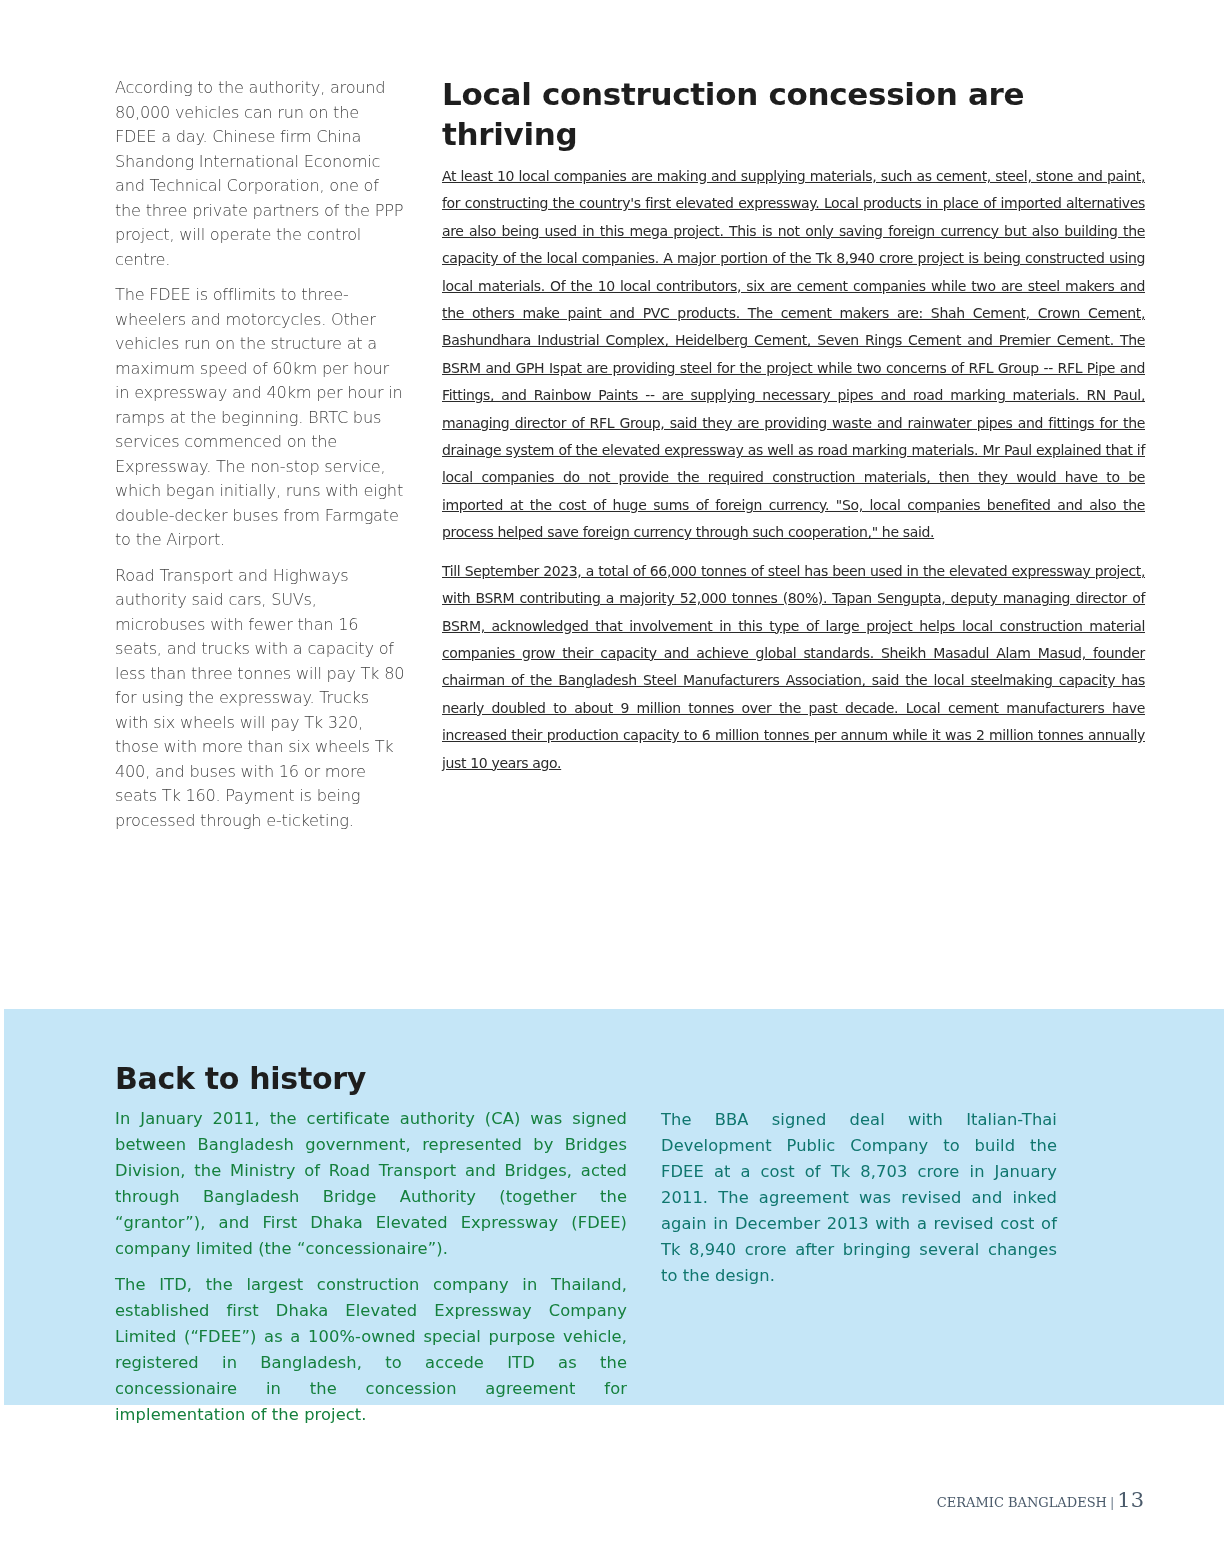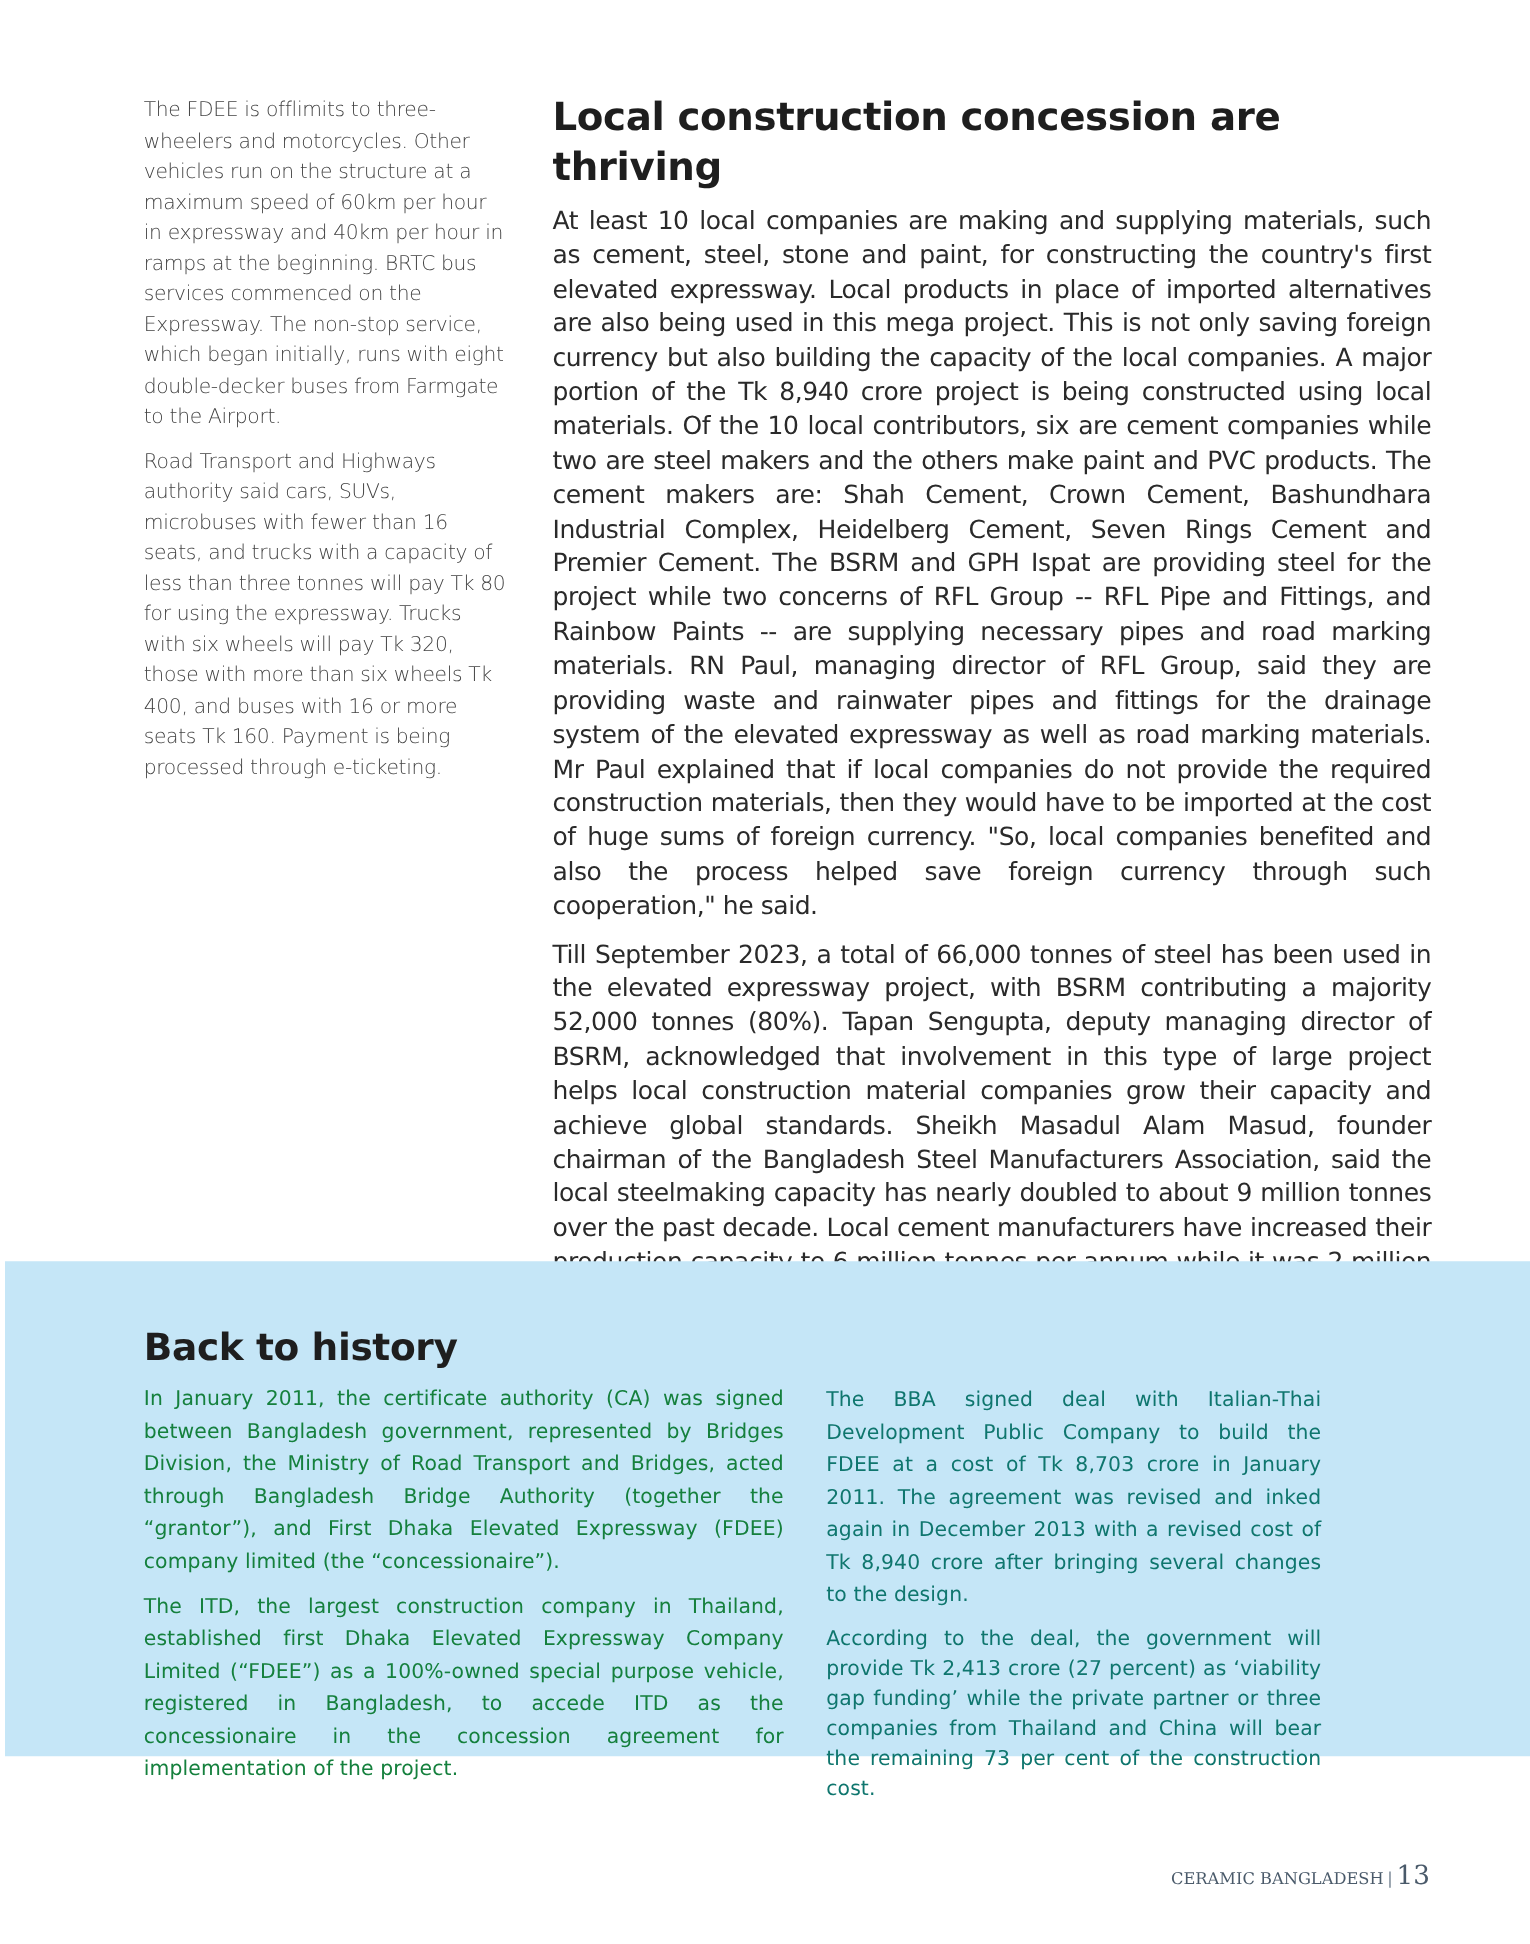--- a/index.html
+++ b/index.html
@@ -33,24 +33,25 @@
   .main-title {
     margin: 0 0 9px 0;
     font-size: 31px;
     line-height: 40px;
     font-weight: bold;
     color: #1e1e1e;
     letter-spacing: -0.3px;
   }
   .main-col p {
     margin: 0 0 11px 0;
-    font-size: 20px;
+    font-size: 14px;
     line-height: 27.4px;
     text-align: justify;
     letter-spacing: -0.35px;
+    text-decoration: underline;
   }
   .history-panel {
     position: absolute;
     left: 4px;
     top: 1009px;
     width: 1220px;
     height: 396px;
     background: #c5e6f7;
   }
   .history-title {
@@ -95,37 +96,37 @@
     font-size: 13px;
     letter-spacing: 0px;
   }
   .footer .sep { margin: 0 3px; color: #6a7a8a; }
   .footer .page-num { font-size: 21px; }
 </style>
 </head>
 <body>
 
 <div class="side-col">
+  <p>According to the authority, around 80,000 vehicles can run on the FDEE a day. Chinese firm China Shandong International Economic and Technical Corporation, one of the three private partners of the PPP project, will operate the control centre.</p>
   <p>The FDEE is offlimits to three-wheelers and motorcycles. Other vehicles run on the structure at a maximum speed of 60km per hour in expressway and 40km per hour in ramps at the beginning. BRTC bus services commenced on the Expressway. The non-stop service, which began initially, runs with eight double-decker buses from Farmgate to the Airport.</p>
   <p>Road Transport and Highways authority said cars, SUVs, microbuses with fewer than 16 seats, and trucks with a capacity of less than three tonnes will pay Tk 80 for using the expressway. Trucks with six wheels will pay Tk 320, those with more than six wheels Tk 400, and buses with 16 or more seats Tk 160.  Payment is being processed through e-ticketing.</p>
 </div>
 
 <div class="main-col">
   <h1 class="main-title">Local construction concession are thriving</h1>
   <p>At least 10 local companies are making and supplying materials, such as cement, steel, stone and paint, for constructing the country's first elevated expressway. Local products in place of imported alternatives are also being used in this mega project. This is not only saving foreign currency but also building the capacity of the local companies. A major portion of the Tk 8,940 crore project is being constructed using local materials. Of the 10 local contributors, six are cement companies while two are steel makers and the others make paint and PVC products. The cement makers are: Shah Cement, Crown Cement, Bashundhara Industrial Complex, Heidelberg Cement, Seven Rings Cement and Premier Cement. The BSRM and GPH Ispat are providing steel for the project while two concerns of RFL Group -- RFL Pipe and Fittings, and Rainbow Paints -- are supplying necessary pipes and road marking materials. RN Paul, managing director of RFL Group, said they are providing waste and rainwater pipes and fittings for the drainage system of the elevated expressway as well as road marking materials. Mr Paul explained that if local companies do not provide the required construction materials, then they would have to be imported at the cost of huge sums of foreign currency. "So, local companies benefited and also the process helped save foreign currency through such cooperation," he said.</p>
   <p>Till September 2023, a total of 66,000 tonnes of steel has been used in the elevated expressway project, with BSRM contributing a majority 52,000 tonnes (80%). Tapan Sengupta, deputy managing director of BSRM, acknowledged that involvement in this type of large project helps local construction material companies grow their capacity and achieve global standards. Sheikh Masadul Alam Masud, founder chairman of the Bangladesh Steel Manufacturers Association, said the local steelmaking capacity has nearly doubled to about 9 million tonnes over the past decade. Local cement manufacturers have increased their production capacity to 6 million tonnes per annum while it was 2 million tonnes annually just 10 years ago.</p>
 </div>
 
 <div class="history-panel" style="background: rgb(197, 230, 247);">
   <h2 class="history-title">Back to history</h2>
   <div class="history-left">
     <p>In January 2011, the certificate authority (CA) was signed between Bangladesh government, represented by Bridges Division, the Ministry of Road Transport and Bridges, acted through Bangladesh Bridge Authority (together the “grantor”), and First Dhaka Elevated Expressway (FDEE) company limited (the “concessionaire”).</p>
     <p>The ITD, the largest construction company in Thailand, established first Dhaka Elevated Expressway Company Limited (“FDEE”) as a 100%-owned special purpose vehicle, registered in Bangladesh, to accede ITD as the concessionaire in the concession agreement for implementation of the project.</p>
   </div>
   <div class="history-right">
     <p>The BBA signed deal with Italian-Thai Development Public Company to build the FDEE at a cost of Tk 8,703 crore in January 2011. The agreement was revised and inked again in December 2013 with a revised cost of Tk 8,940 crore after bringing several changes to the design.</p>
-    <p class="tight">According to the deal, the government will provide Tk 2,413 crore (27 percent) as ‘viability gap funding’ while the private partner or three companies from Thailand and China will bear the remaining 73 per cent of the construction cost.</p>
   </div>
 </div>
 
 <div class="footer">
   <span>CERAMIC BANGLADESH</span><span class="sep">|</span><span class="page-num">13</span>
 </div>
 
 </body></html>

